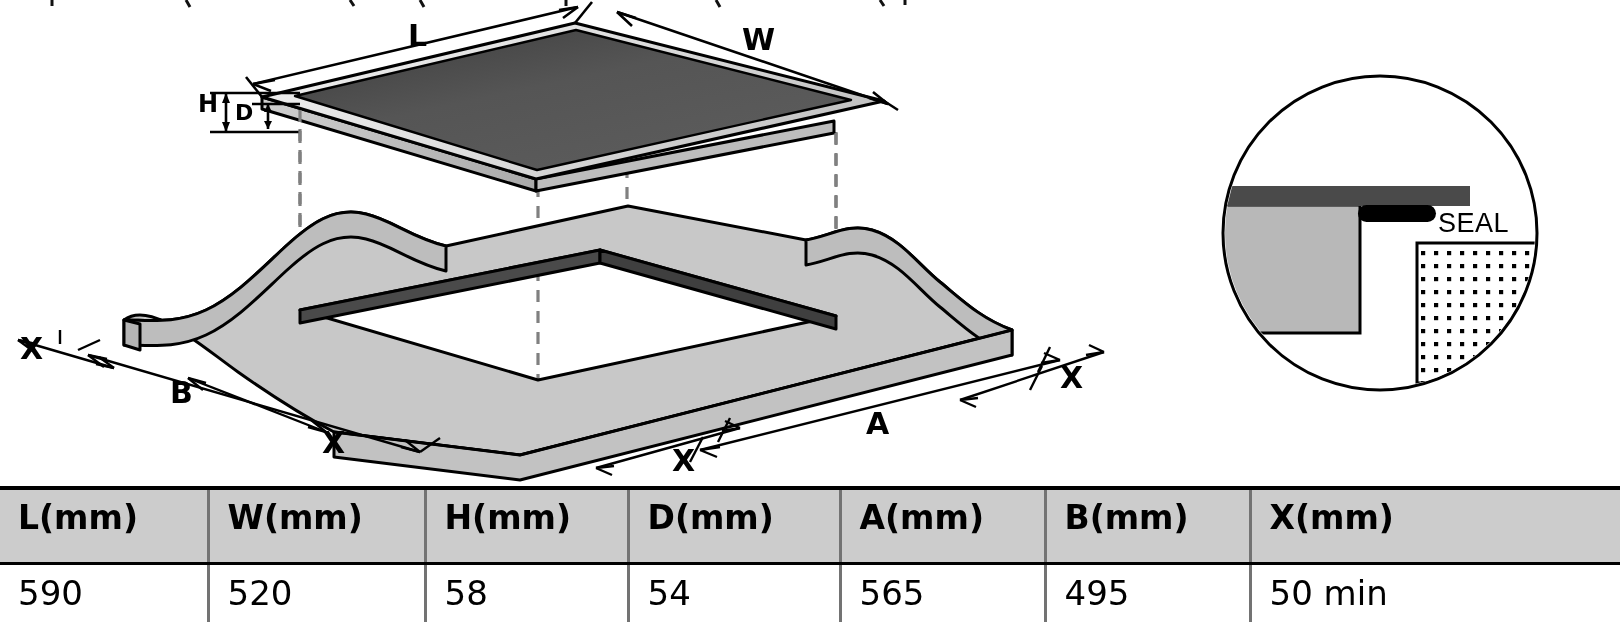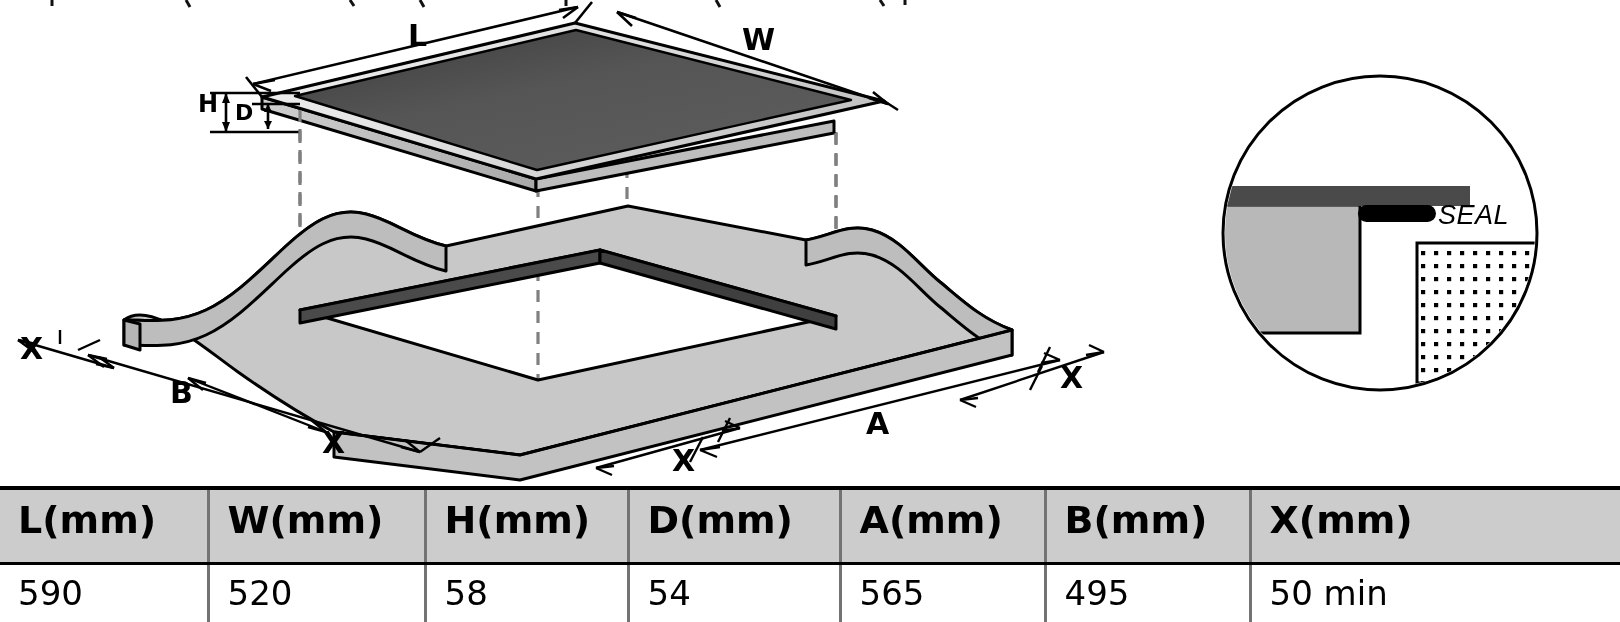--- a/index.html
+++ b/index.html
@@ -66,21 +66,21 @@
     color: #000000;
     vertical-align: top;
   }
   #spec-table th:first-child,
   #spec-table td:first-child {
     border-left: 0;
   }
   #spec-table thead th {
     background: #cccccc;
     font-weight: bold;
-    font-size: 38px;
+    font-size: 33px;
     height: 64px;
     border-top: 4px solid #000000;
     border-bottom: 3px solid #000000;
     padding-top: 8px;
   }
   #spec-table tbody td {
     background: #ffffff;
     font-weight: normal;
     font-size: 34px;
     height: 62px;
@@ -304,21 +304,21 @@
   <div class="dim-label" style="left:170px; top:378px; font-size:30px;">B</div>
 
   <div class="dim-label" style="left:20px; top:334px; font-size:30px;">X</div>
 
   <div class="dim-label" style="left:322px; top:428px; font-size:30px;">X</div>
 
   <div class="dim-label" style="left:672px; top:446px; font-size:30px;">X</div>
 
   <div class="dim-label" style="left:1060px; top:363px; font-size:30px;">X</div>
 
-  <div class="seal-label" style="left:1438px; top:200px;font-style:italic;">SEAL</div>
+  <div class="seal-label" style="left:1438px; top:208px;">SEAL</div>
 
   <table id="spec-table">
     <colgroup>
       <col style="width:208px">
       <col style="width:217px">
       <col style="width:203px">
       <col style="width:212px">
       <col style="width:205px">
       <col style="width:205px">
       <col style="width:370px">

